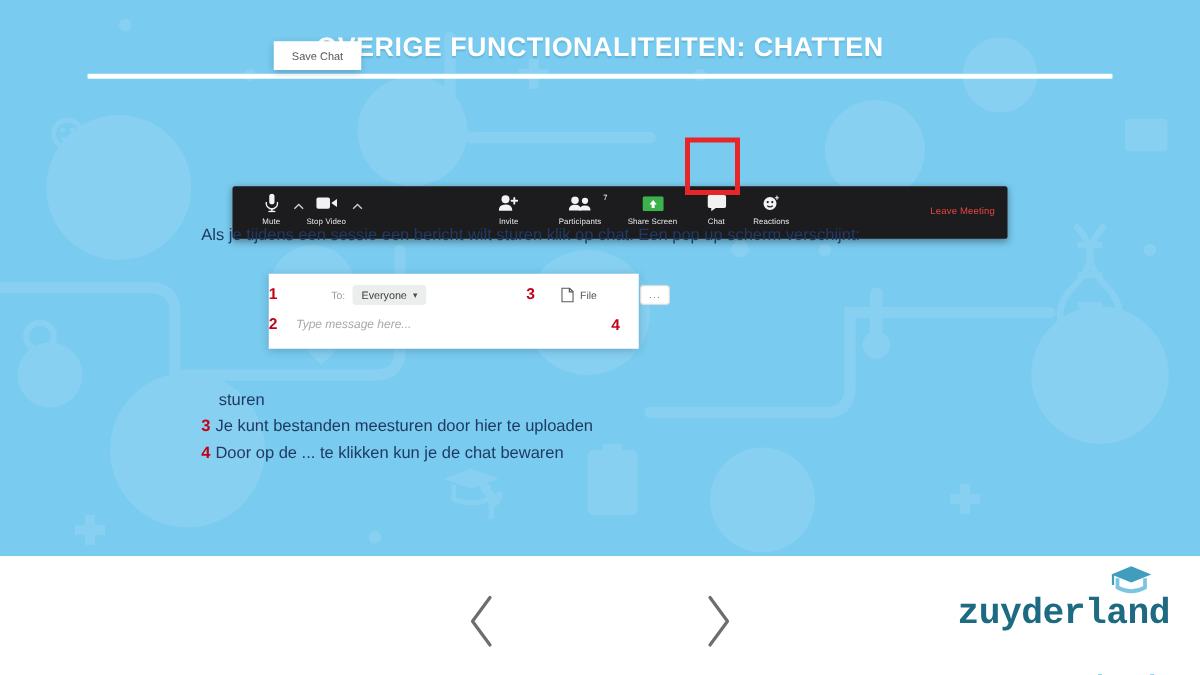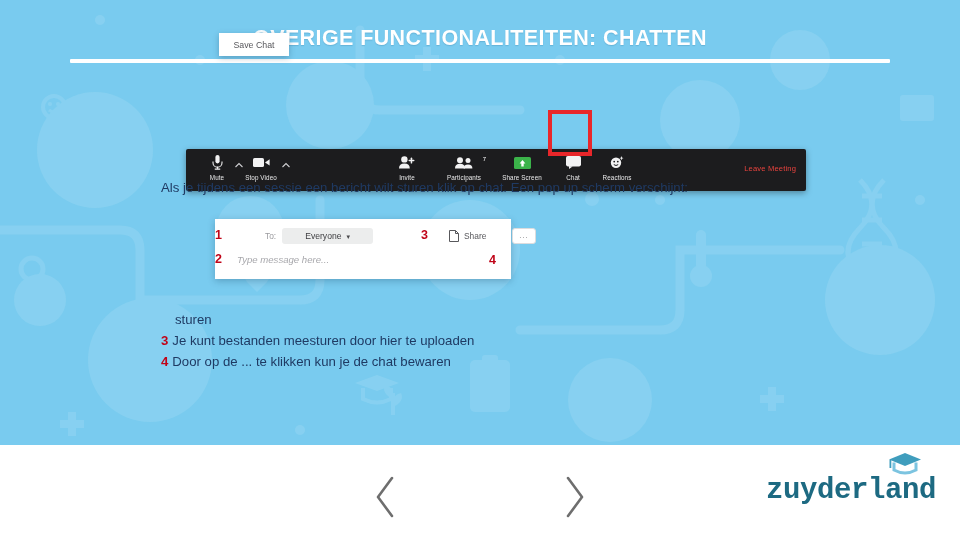--- a/index.html
+++ b/index.html
@@ -67,21 +67,21 @@
   }
 
   
   .chatpanel{
     position:absolute;left:215px;top:219px;width:296px;height:60px;
     background:#ffffff;box-shadow:0 2px 7px rgba(20,60,90,.30);
   }
   .row-to{position:absolute;left:22px;top:9px;display:flex;align-items:center;gap:6px;}
   .to-label{font-size:8.4px;color:#9a9a9e;margin-left:28px;}
   .to-pill{
-    background:#eceded;border-radius:3px;padding:3px 23px;
+    background:#eceded;border-radius:3px;padding:3px 7px;
     font-size:8.6px;color:#3d3d40;display:flex;align-items:center;gap:5px;
   }
   .pill-caret{font-size:7px;color:#4a4a4d;line-height:1;}
   .row-msg{
     position:absolute;left:22px;top:35px;font-size:9.6px;color:#a8a8ac;font-style:italic;
   }
   .row-file{
     position:absolute;left:234px;top:11px;display:flex;align-items:center;gap:5px;
   }
   .file-ico svg{display:block;}
@@ -377,21 +377,21 @@
 
     <div class="row-msg">Type message here...</div>
 
     <div class="row-file">
       <span class="file-ico">
         <svg width="10" height="12" viewBox="0 0 10 12" fill="none" stroke="#58585c" stroke-width="1">
           <path d="M0.5 0.5 H6.5 L9.5 3.5 V11.5 H0.5 Z"></path>
           <path d="M6.5 0.5 V3.5 H9.5"></path>
         </svg>
       </span>
-      <span class="file-lbl">Share</span>
+      <span class="file-lbl">File</span>
     </div>
 
     <div class="dots-btn">...</div>
   </div>
 
   <div class="savechat">Save Chat</div>
 
   <span class="cnum" style="left:215px;top:228px;">1</span>
   <span class="cnum" style="left:215px;top:252px;">2</span>
   <span class="cnum" style="left:421px;top:228px;">3</span>

